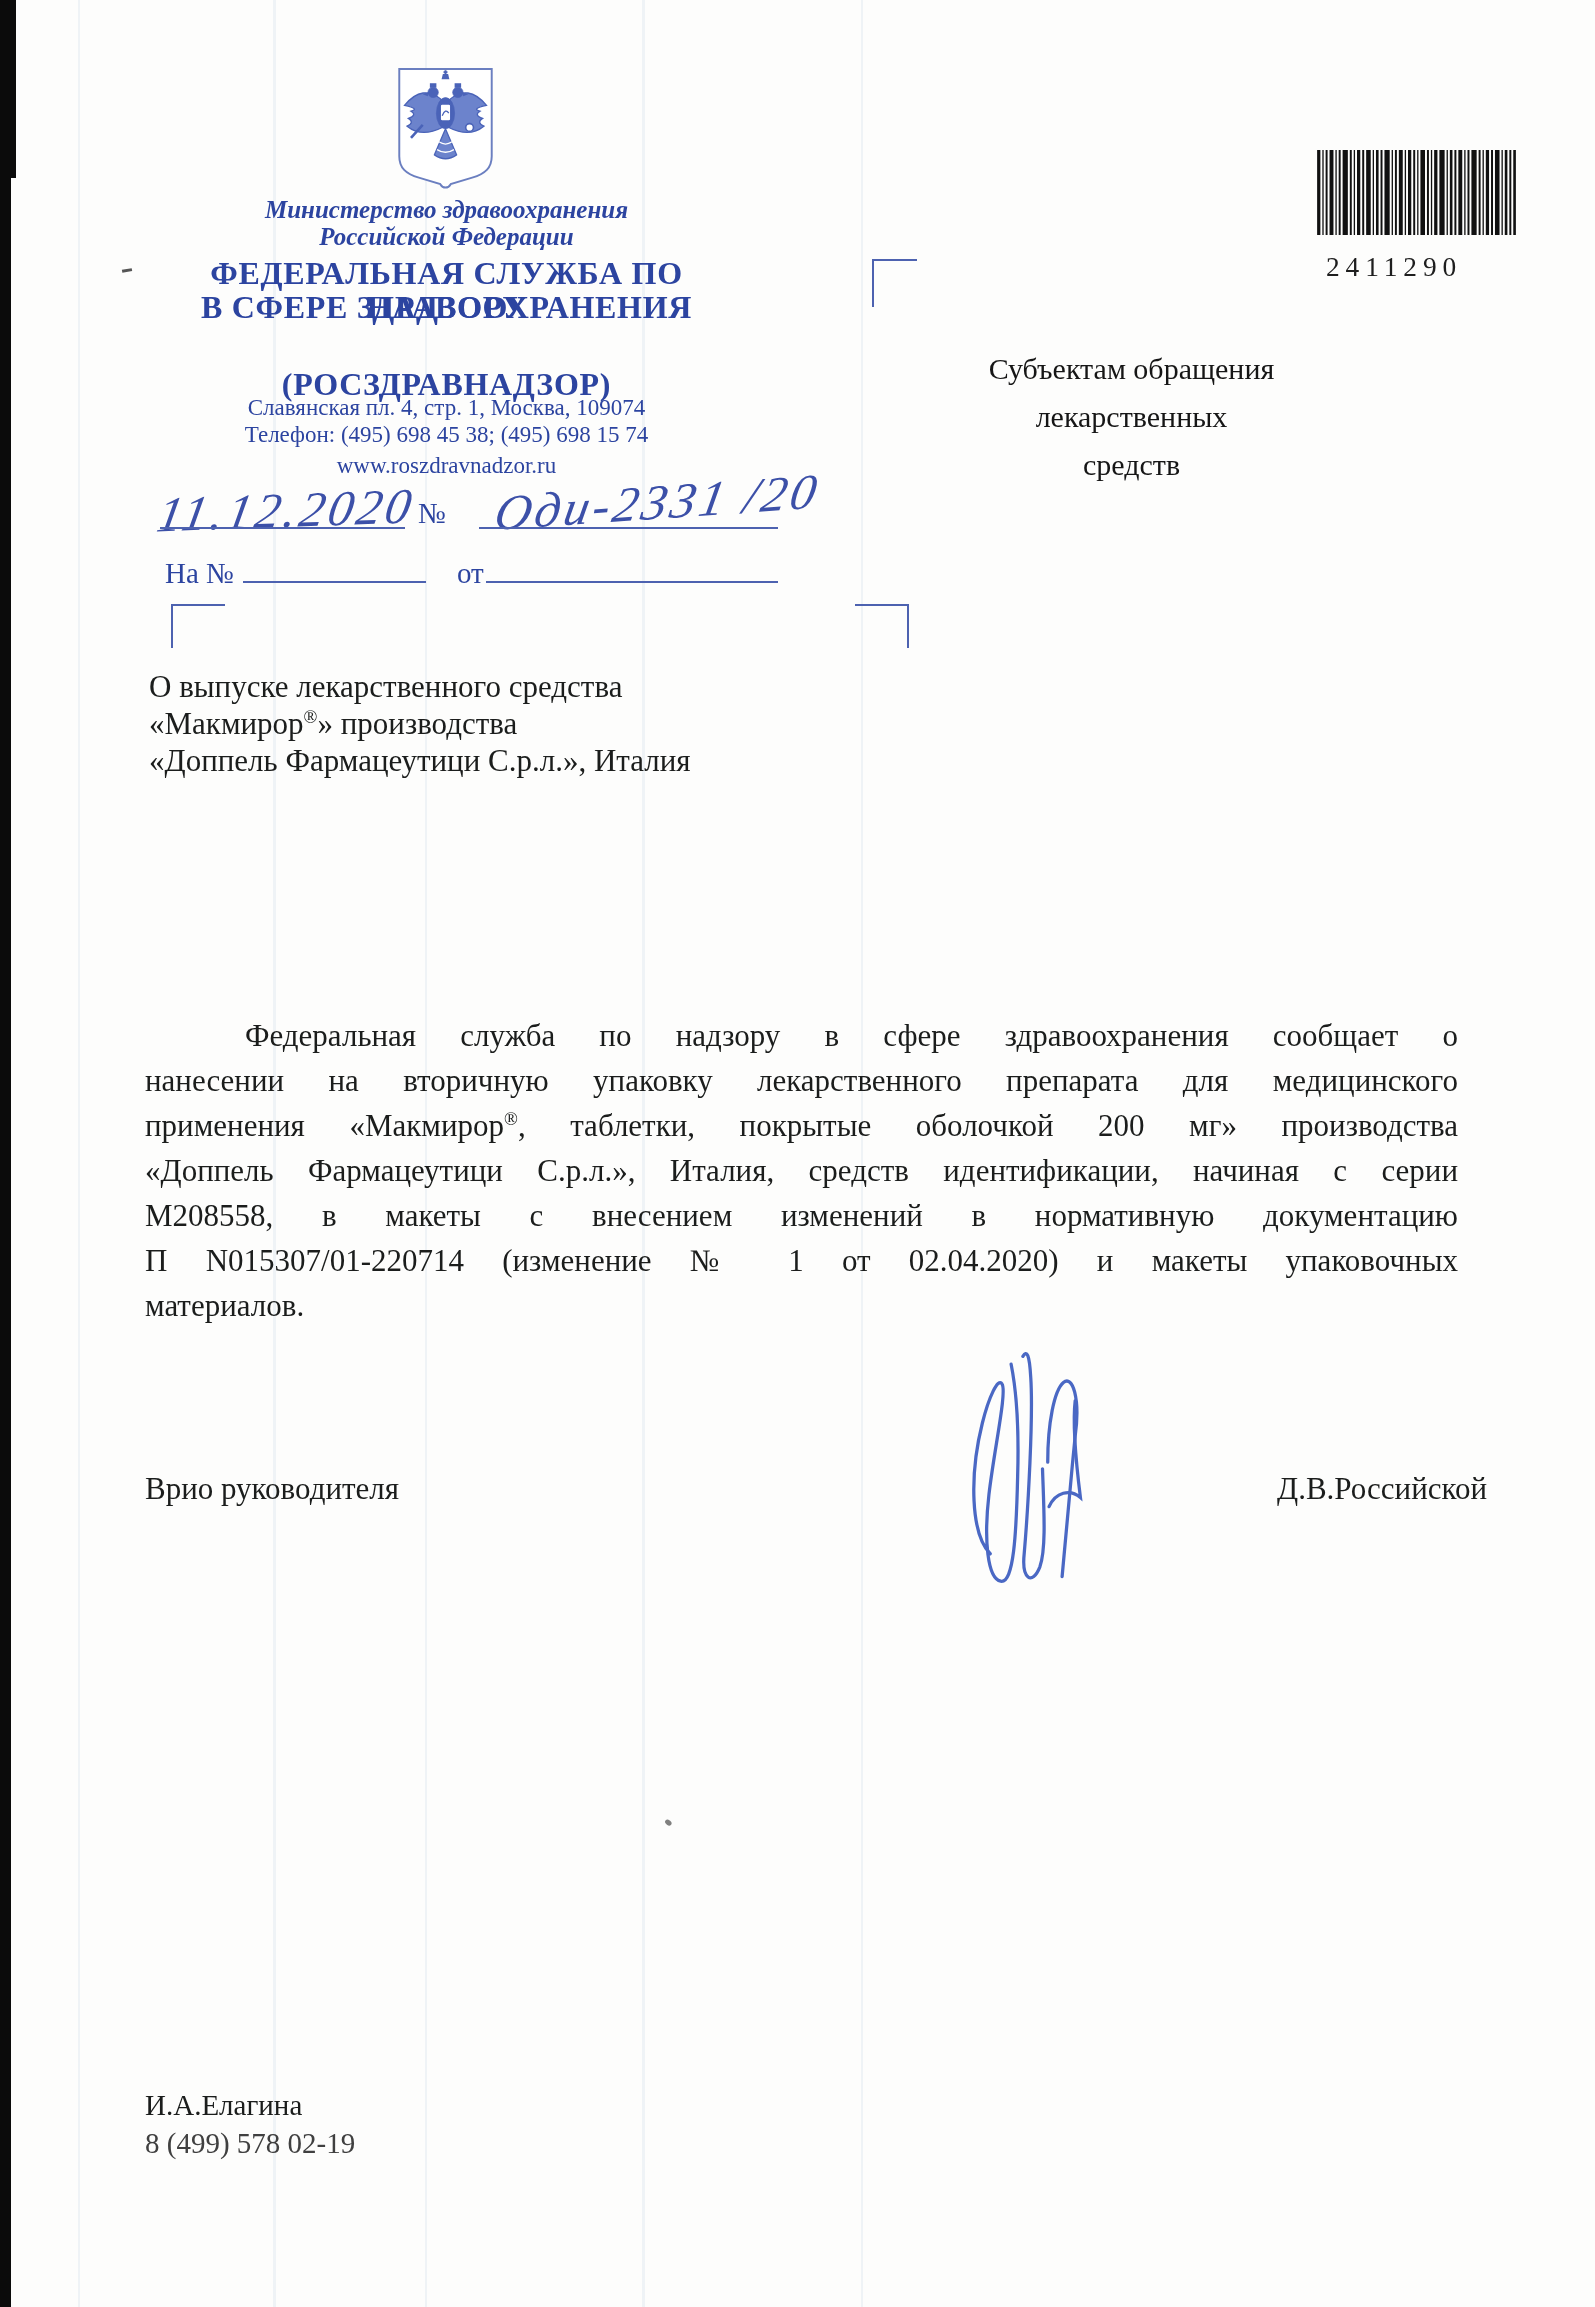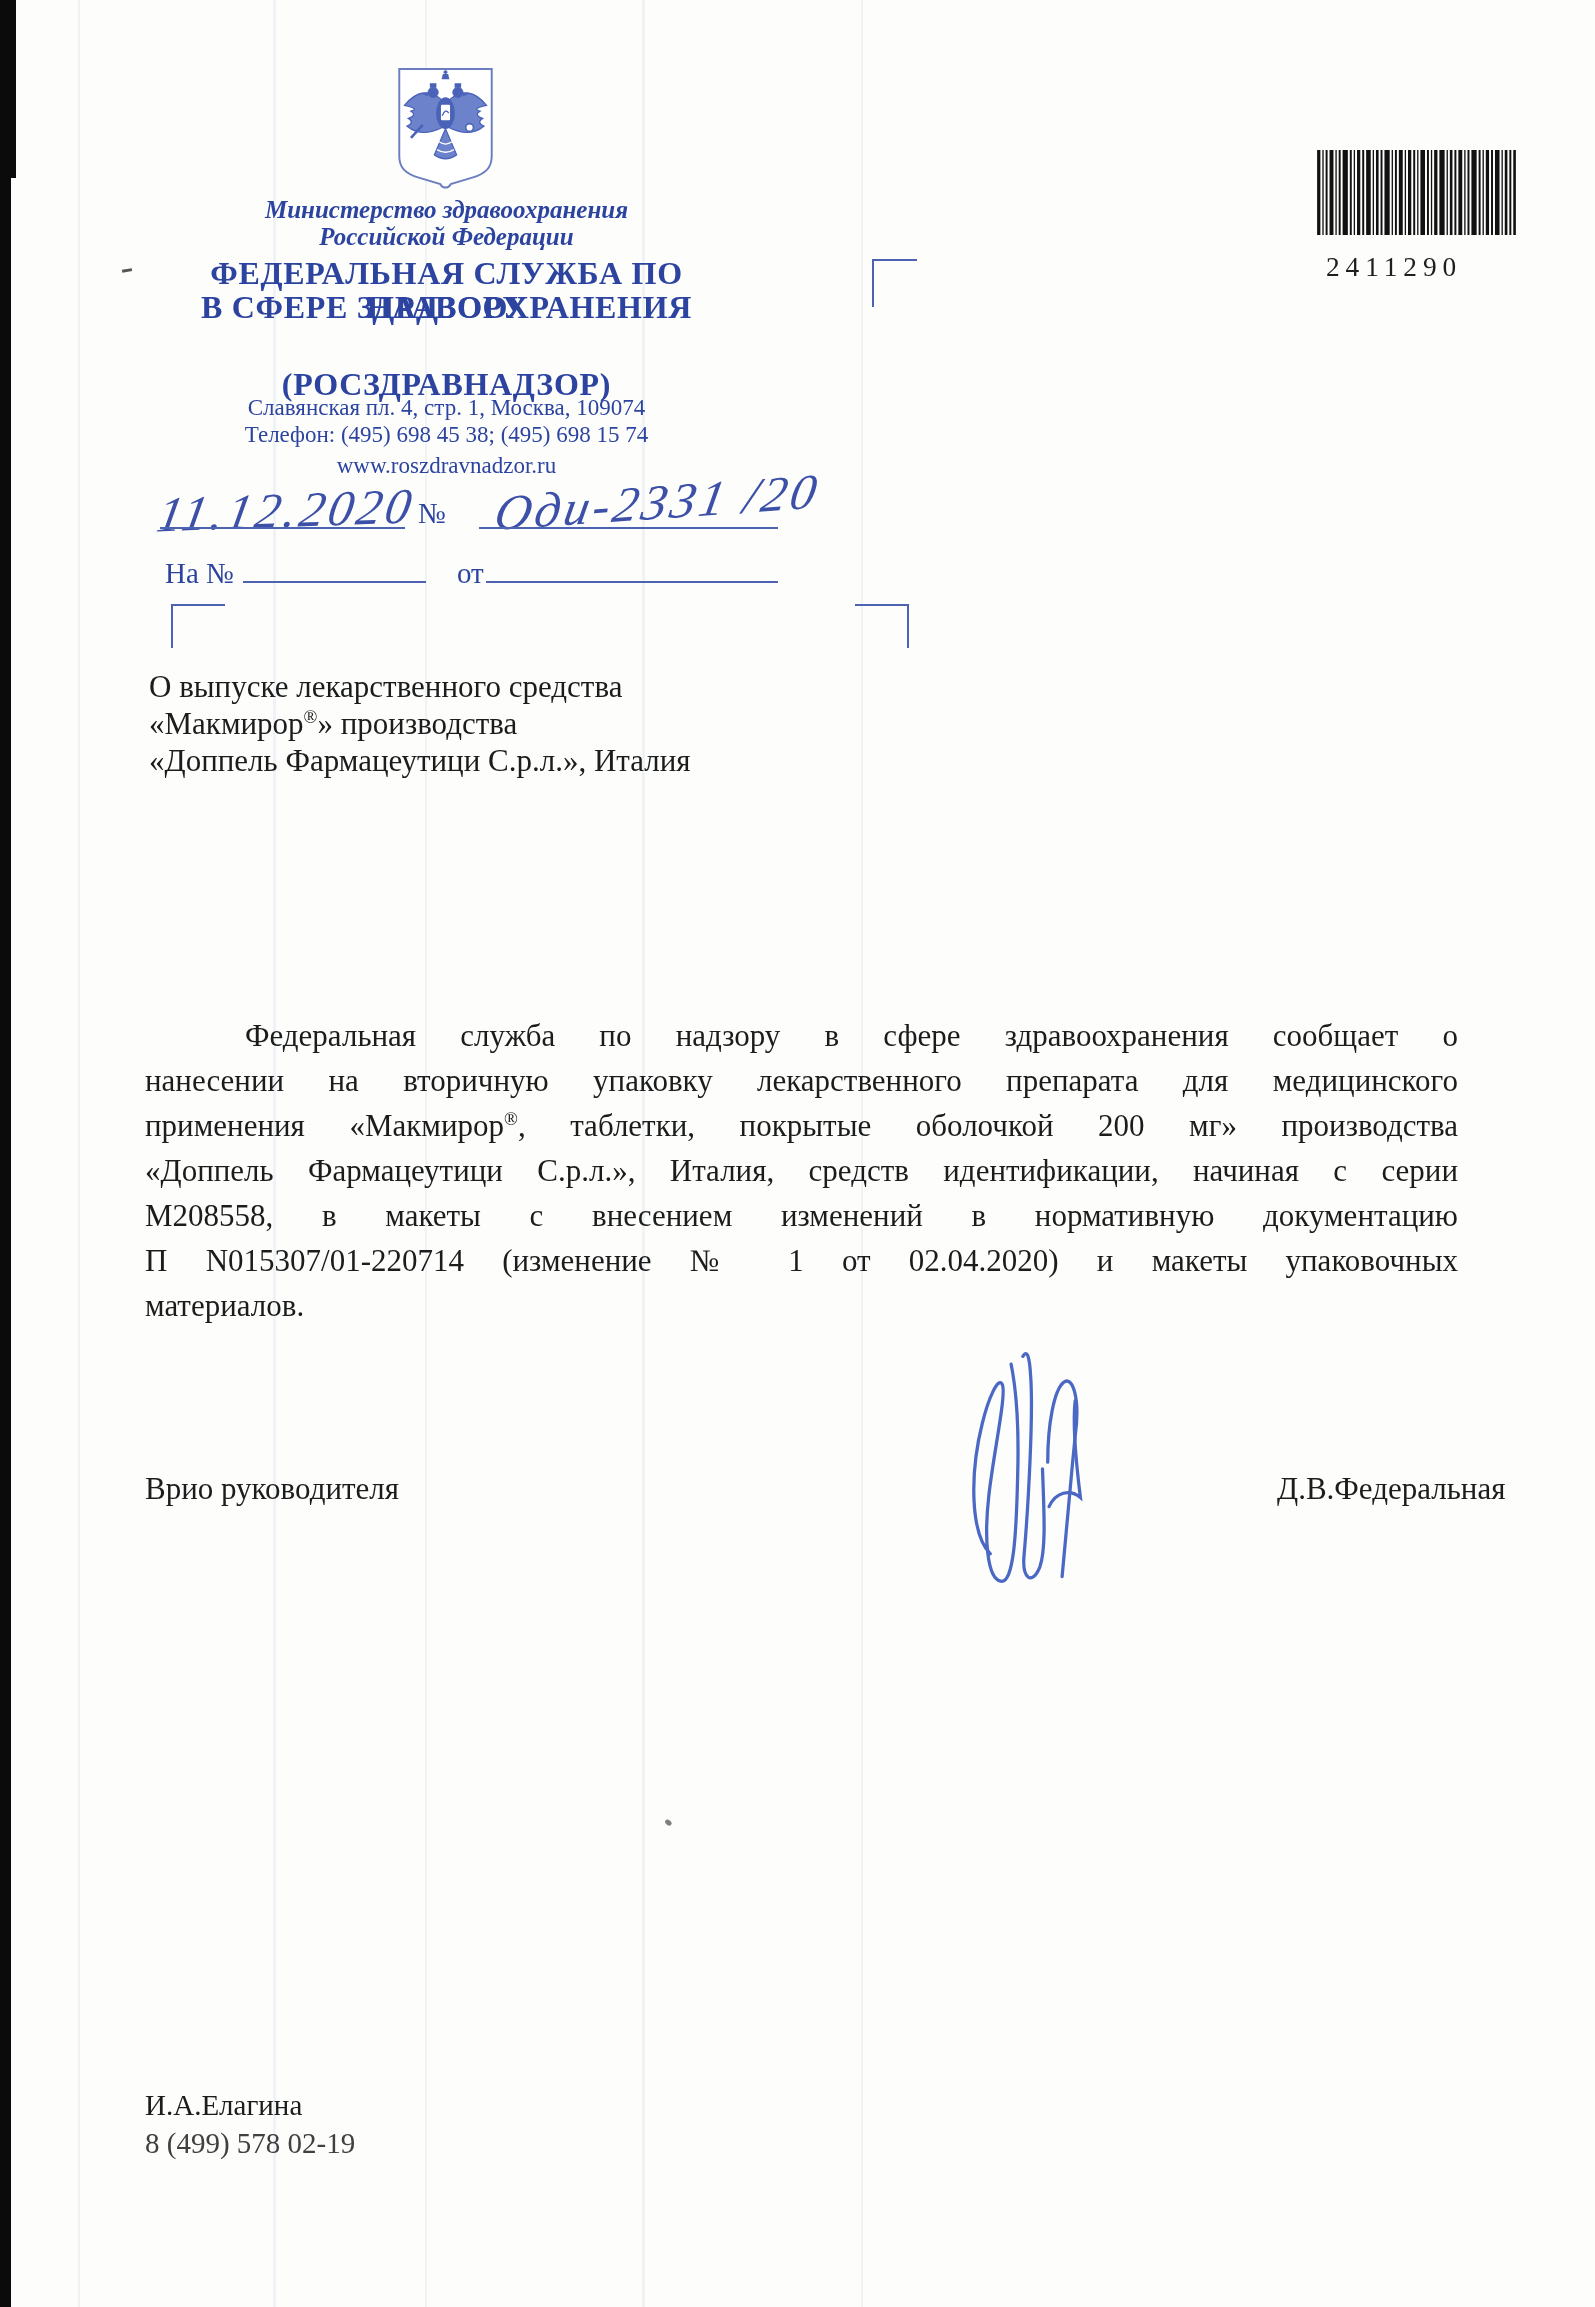--- a/index.html
+++ b/index.html
@@ -158,20 +158,24 @@
       <rect x="282" y="0" width="2" height="130"></rect>
         <rect x="287" y="0" width="4" height="130"></rect>
       <rect x="294" y="0" width="3" height="130"></rect>
         <rect x="300" y="0" width="4" height="130"></rect>
     </svg>
   </div>
   <div class="barcode-num">2411290</div>
 
   <div class="bracket" style="left:872px;top:259px;width:43px;height:46px;border-top-width:2px;border-left-width:2px;"></div>
 
+  <div class="addressee">
+    <div>Субъектам обращения</div>
+    <div>лекарственных средств</div>
+  </div>
 
   <div class="hand" style="left:159px;top:481px;">11.12.2020</div>
   <div class="blue-serif" style="position:absolute;left:418px;top:497px;">№</div>
   <div class="hand" style="left:498px;top:473px;transform:skewX(-14deg) rotate(-4deg);">Оди-2331 /20</div>
   <div class="uline" style="left:160px;top:527px;width:245px;"></div>
   <div class="uline" style="left:479px;top:527px;width:299px;"></div>
 
   <div class="blue-serif" style="position:absolute;left:165px;top:557px;">На №</div>
   <div class="uline" style="left:243px;top:581px;width:183px;"></div>
   <div class="blue-serif" style="position:absolute;left:457px;top:557px;">от</div>
@@ -198,19 +202,19 @@
   <div class="signature-svg">
     <svg width="183" height="255" viewBox="0 0 280 390">
       <g fill="none" stroke="#4a68c4" stroke-width="5" stroke-linecap="round">
         <path d="M60,330 C30,300 28,210 48,130 C58,90 72,60 78,70 C86,82 66,170 58,240 C50,310 56,368 76,372 C96,376 100,300 102,210 C104,140 100,80 92,40"></path>
         <path d="M110,28 C116,18 120,24 122,60 C126,120 118,260 112,330 C108,368 124,380 136,350 C146,322 142,260 140,200"></path>
         <path d="M148,190 C148,130 158,80 172,68 C186,56 198,92 190,150 C182,230 174,320 170,365"></path>
         <path d="M150,258 C160,236 182,230 198,244 C190,180 186,130 190,96"></path>
       </g>
     </svg>
   </div>
-  <div class="sig-name">Д.В.Федеральная</div>
+  <div class="sig-name">Д.В.Российской</div>
 
   <div class="contact-name">И.А.Елагина</div>
   <div class="contact-phone">8 (499) 578 02-19</div>
 
 </div>
 
 
 </body></html>

